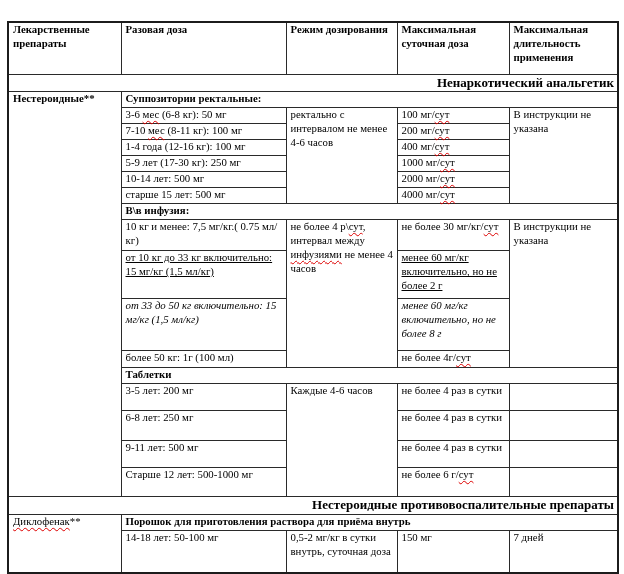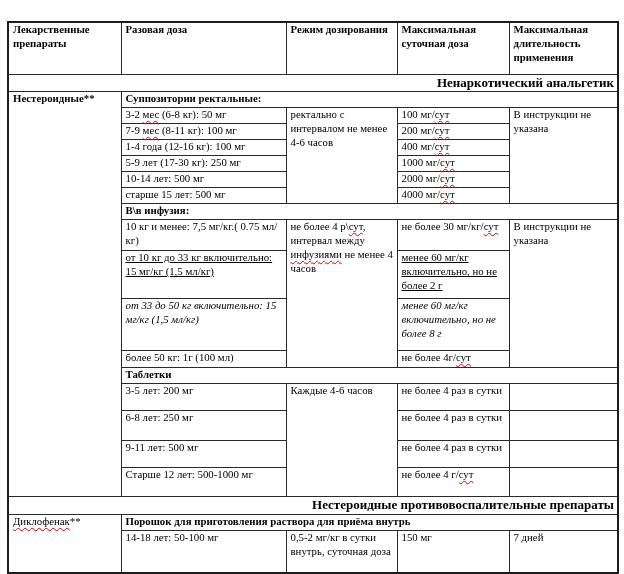--- a/index.html
+++ b/index.html
@@ -96,27 +96,27 @@
           <td class="b"><span>Максимальная длительность применения</span></td>
         </tr>
         <tr>
           <td colspan="5" class="sec"><span>Ненаркотический анальгетик</span></td>
         </tr>
         <tr>
           <td rowspan="17" class="b"><span>Нестероидные**</span></td>
           <td colspan="4" class="b"><span>Суппозитории ректальные:</span></td>
         </tr>
         <tr>
-          <td><span>3-2 </span><span class="sp">мес</span><span> (6-8 кг): 50 мг</span></td>
+          <td><span>3-6 </span><span class="sp">мес</span><span> (6-8 кг): 50 мг</span></td>
           <td rowspan="6"><span>ректально с интервалом не менее 4-6 часов</span></td>
           <td><span>100 мг/</span><span class="sp">сут</span></td>
           <td rowspan="6"><span>В инструкции не указана</span></td>
         </tr>
         <tr>
-          <td><span>7-9 </span><span class="sp">мес</span><span> (8-11 кг): 100 мг</span></td>
+          <td><span>7-10 </span><span class="sp">мес</span><span> (8-11 кг): 100 мг</span></td>
           <td><span>200 мг/</span><span class="sp">сут</span></td>
         </tr>
         <tr>
           <td><span>1-4 года (12-16 кг): 100 мг</span></td>
           <td><span>400 мг/</span><span class="sp">сут</span></td>
         </tr>
         <tr>
           <td><span>5-9 лет (17-30 кг): 250 мг</span></td>
           <td><span>1000 мг/</span><span class="sp">сут</span></td>
         </tr>
@@ -163,21 +163,21 @@
           <td><span>не более 4 раз в сутки</span></td>
           <td><span></span></td>
         </tr>
         <tr>
           <td><span>9-11 лет: 500 мг</span></td>
           <td><span>не более 4 раз в сутки</span></td>
           <td><span></span></td>
         </tr>
         <tr>
           <td><span>Старше 12 лет: 500-1000 мг</span></td>
-          <td><span>не более 4 г/</span><span class="sp">сут</span></td>
+          <td><span>не более 6 г/</span><span class="sp">сут</span></td>
           <td><span></span></td>
         </tr>
         <tr>
           <td colspan="5" class="sec"><span>Нестероидные противовоспалительные препараты</span></td>
         </tr>
         <tr>
           <td rowspan="2"><span class="sp">Диклофенак</span><span>**</span></td>
           <td colspan="4" class="b"><span>Порошок для приготовления раствора для приёма внутрь</span></td>
         </tr>
         <tr>

